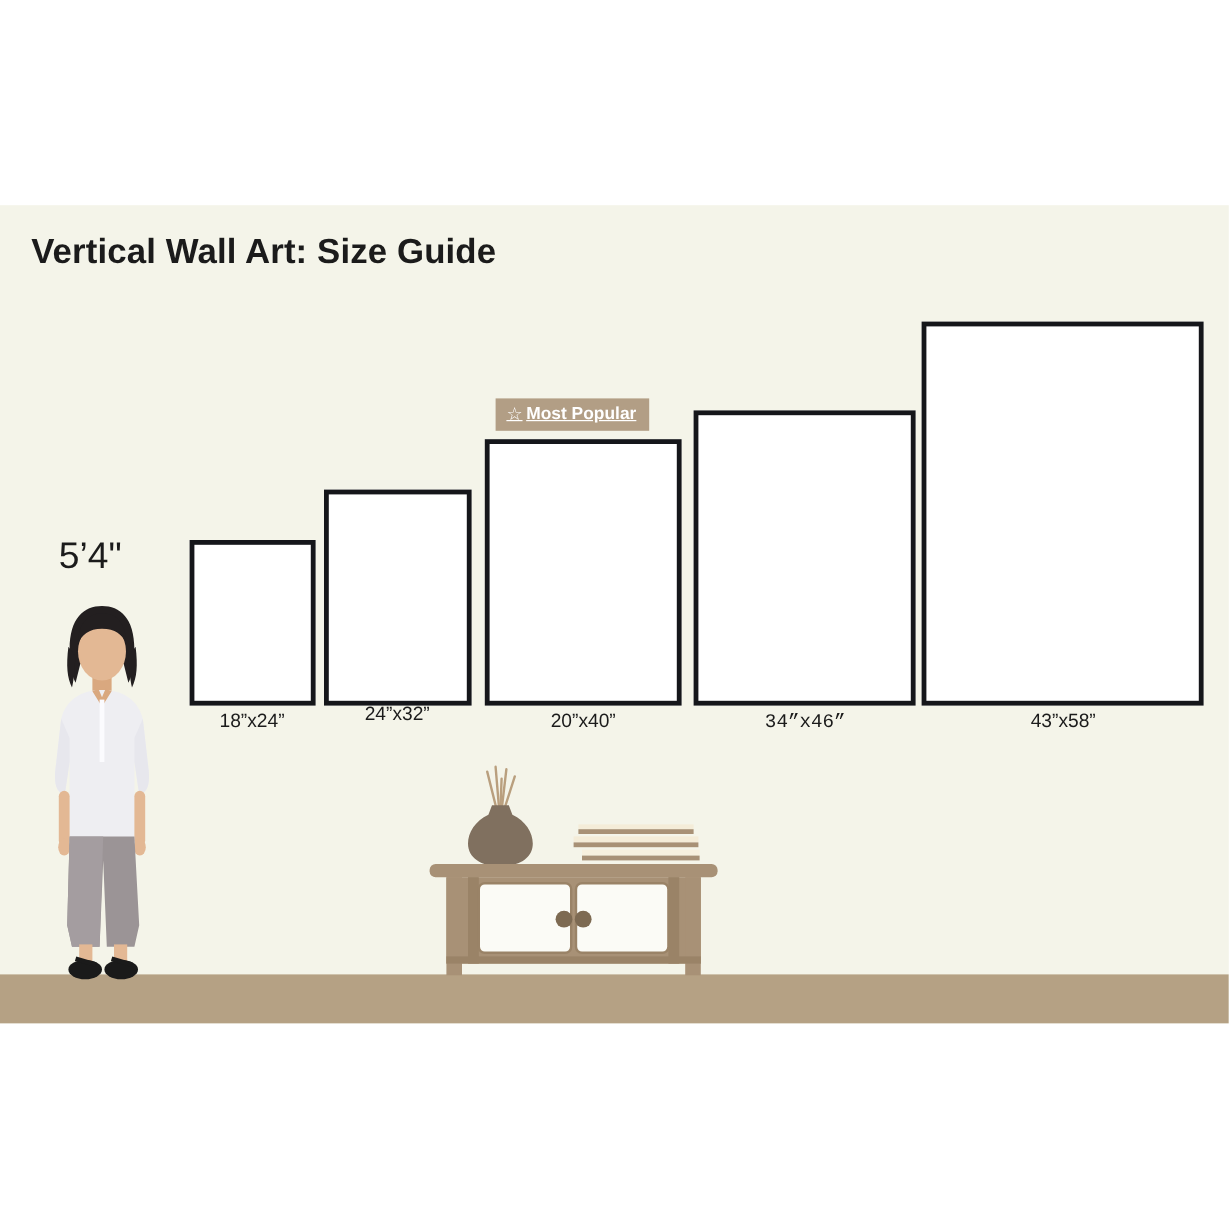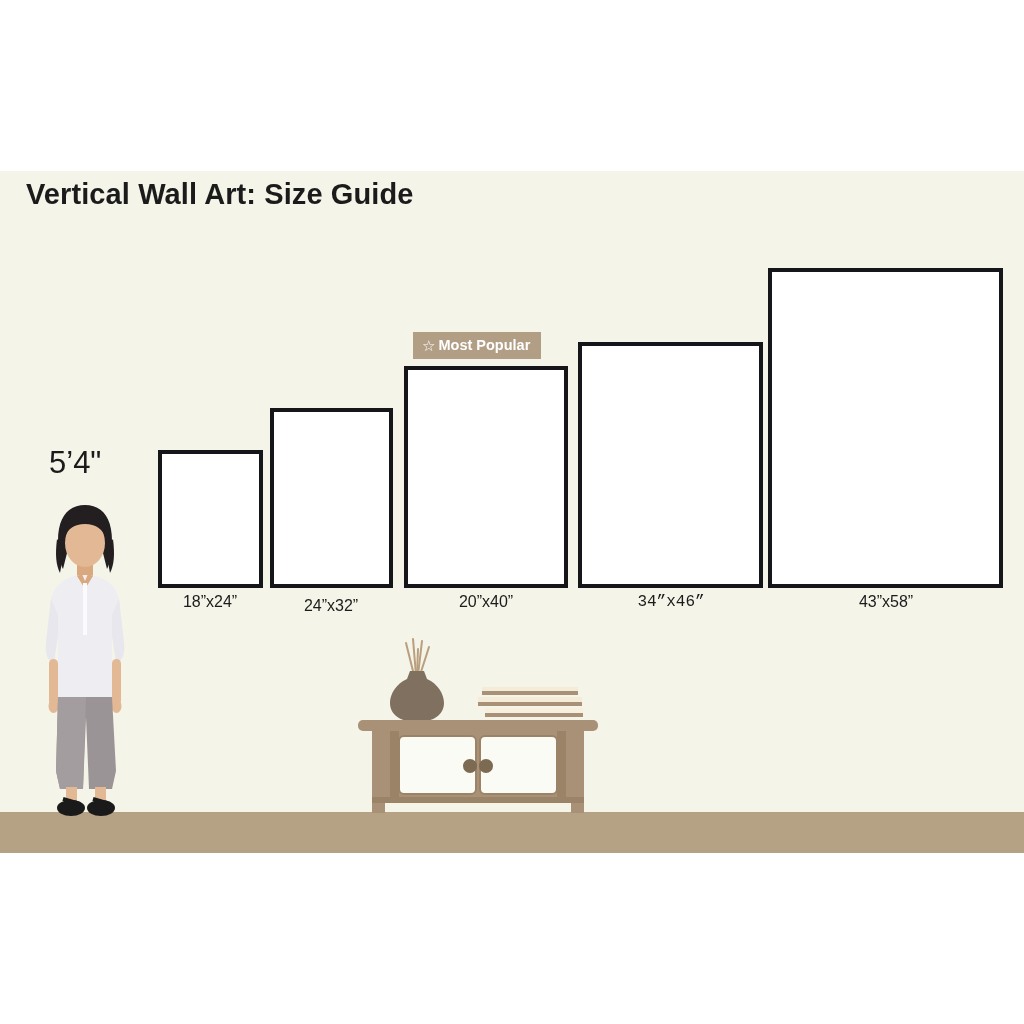--- a/index.html
+++ b/index.html
@@ -34,21 +34,21 @@
     left: 0;
     top: 641px;
     width: 1024px;
     height: 41px;
     background: #b5a184;
   }
   
   #title {
     position: absolute;
     left: 26px;
-    top: 7px;
+    top: 23px;
     font-size: 29px;
     font-weight: 600;
     color: #1b1b1b;
     letter-spacing: 0.1px;
     white-space: nowrap;
   }
   
   #height-label {
     position: absolute;
     left: 49px;
@@ -76,20 +76,21 @@
   #badge {
     position: absolute;
     background: #b29e85;
     color: #ffffff;
     font-size: 14.5px;
     font-weight: bold;
     padding: 5px 11px 6px 9px;
     white-space: nowrap;
     line-height: 1;
     box-sizing: border-box;
+    text-decoration: underline;
   }
   #badge .star {
     font-size: 15px;
     font-weight: normal;
     margin-right: 3px;
     position: relative;
     top: 0.5px;
   }
   
   #person {
@@ -201,21 +202,21 @@
         <circle cx="134" cy="145" r="7" fill="#7d6a52"></circle>
 
         <rect x="20" y="176" width="212" height="6" fill="#9a8367"></rect>
       </svg>
     </div>
 
     <div class="frame" style="left:158px; top:279px; width:105px; height:138px;"></div>
     <div class="size-label" style="left:210px; top:422px;">18”x24”</div>
 
     <div class="frame" style="left:270px; top:237px; width:123px; height:180px;"></div>
-    <div class="size-label" style="left:331px; top:426px;">24”x32”</div>
+    <div class="size-label" style="left:331px; top:416px;">24”x32”</div>
 
     <div class="frame" style="left:404px; top:195px; width:164px; height:222px;"></div>
     <div class="size-label" style="left:486px; top:422px;">20”x40”</div>
 
     <div id="badge" style="left:413px; top:161px;">
       <span class="star">☆</span><span>Most Popular</span>
     </div>
 
     <div class="frame" style="left:578px; top:171px; width:185px; height:246px;"></div>
     <div class="size-label" style="left:671px; top:422px;font-family:Liberation Mono, monospace;">34”x46”</div>

